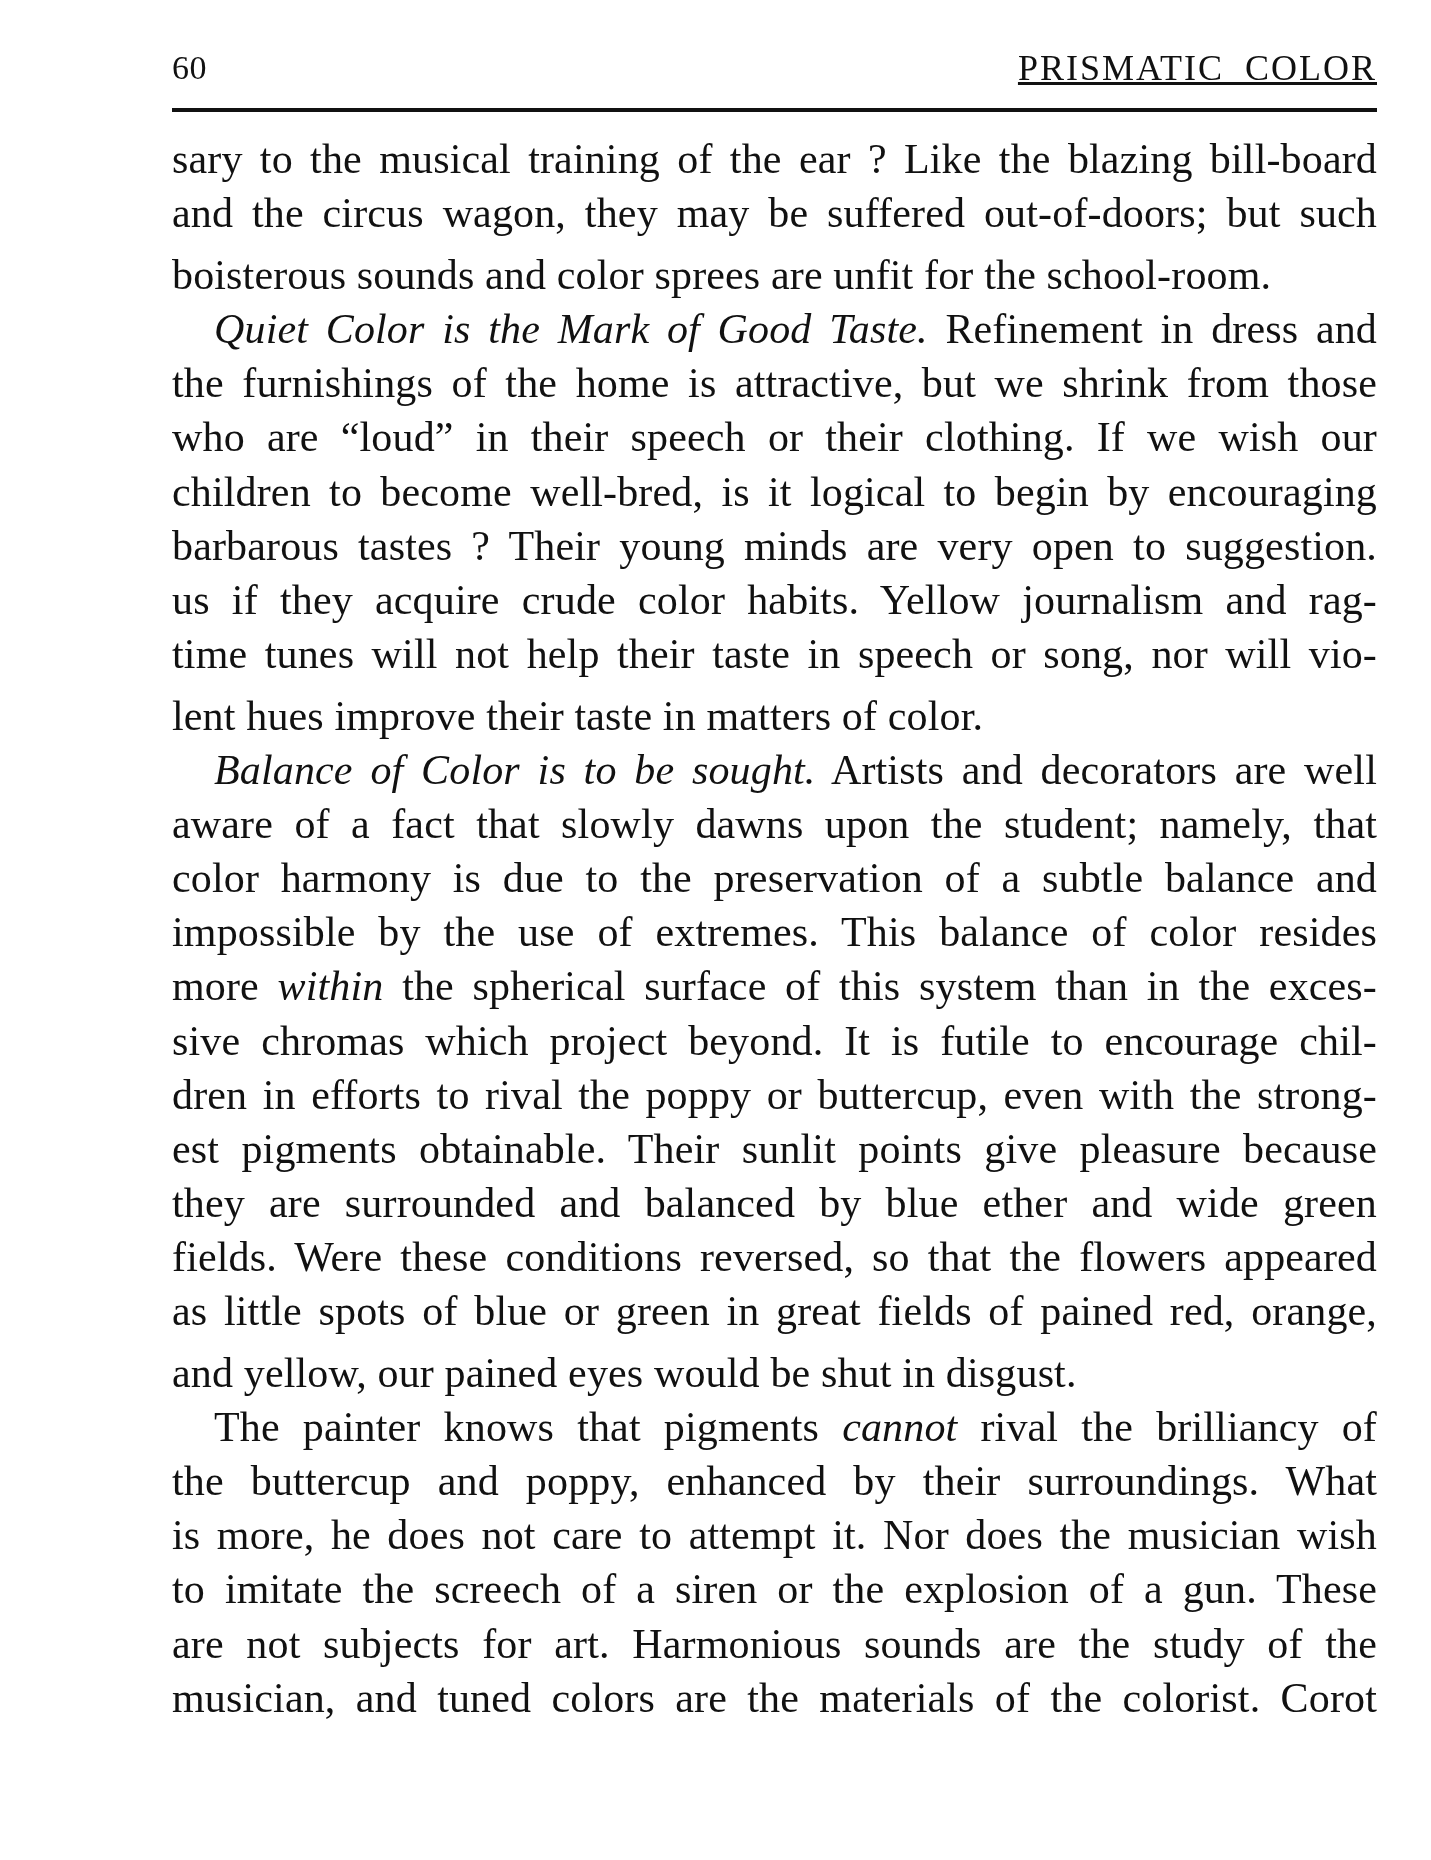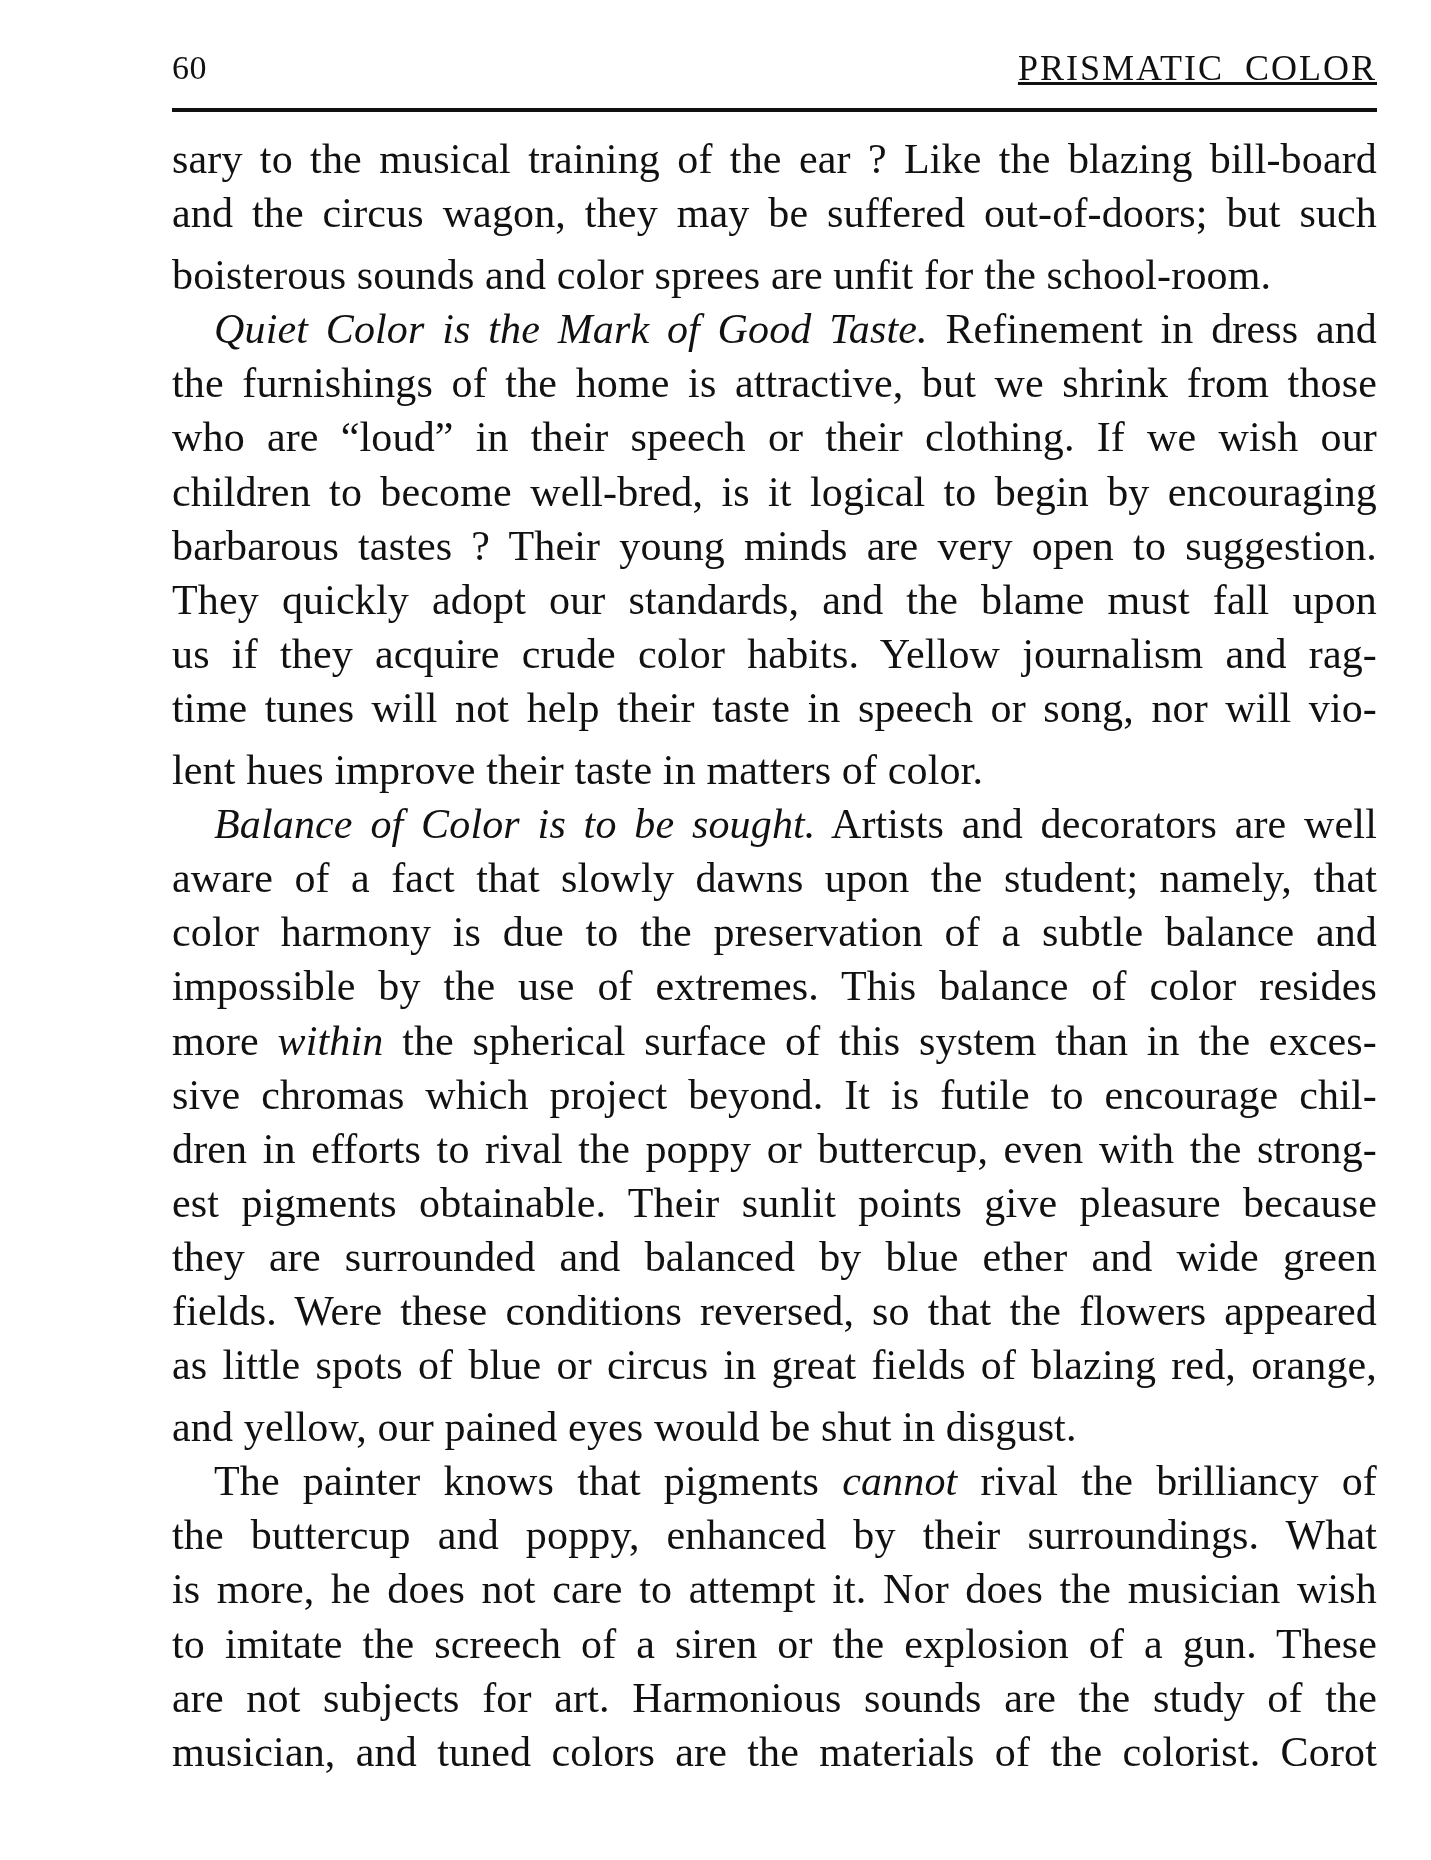--- a/index.html
+++ b/index.html
@@ -91,37 +91,36 @@
         <span class="line"><span>sary to the musical training of the ear ?   Like the blazing bill-board</span></span>
         <span class="line"><span>and the circus wagon, they may be suffered out-of-doors;  but such</span></span>
         <span class="line last"><span>boisterous sounds and color sprees are unfit for the school-room.</span></span>
       </div>
       <div>
         <span class="line indent"><span class="italic">Quiet Color is the Mark of Good Taste.</span><span>   Refinement in dress and</span></span>
         <span class="line"><span>the furnishings of the home is attractive, but we shrink from those</span></span>
         <span class="line"><span>who are “loud” in their speech or their clothing.   If we wish our</span></span>
         <span class="line"><span>children to become well-bred, is it logical to begin by encouraging</span></span>
         <span class="line"><span>barbarous tastes ?   Their young minds are very open to suggestion.</span></span>
-        <span class="line"><span>They quickly adopt our standards, and the blame must fall upon</span></span>
         <span class="line"><span>us if they acquire crude color habits.   Yellow journalism and rag-</span></span>
         <span class="line"><span>time tunes will not help their taste in speech or song, nor will vio-</span></span>
         <span class="line last"><span>lent hues improve their taste in matters of color.</span></span>
       </div>
       <div>
         <span class="line indent"><span class="italic">Balance of Color is to be sought.</span><span>   Artists and decorators are well</span></span>
         <span class="line"><span>aware of a fact that slowly dawns upon the student;  namely, that</span></span>
         <span class="line"><span>color harmony is due to the preservation of a subtle balance and</span></span>
         <span class="line"><span>impossible by the use of extremes.   This balance of color resides</span></span>
         <span class="line"><span>more </span><span class="italic">within</span><span> the spherical surface of this system than in the exces-</span></span>
         <span class="line"><span>sive chromas which project beyond.   It is futile to encourage chil-</span></span>
         <span class="line"><span>dren in efforts to rival the poppy or buttercup, even with the strong-</span></span>
         <span class="line"><span>est pigments obtainable.   Their sunlit points give pleasure because</span></span>
         <span class="line"><span>they are surrounded and balanced by blue ether and wide green</span></span>
         <span class="line"><span>fields.   Were these conditions reversed, so that the flowers appeared</span></span>
-        <span class="line"><span>as little spots of blue or circus in great fields of blazing red, orange,</span></span>
+        <span class="line"><span>as little spots of blue or green in great fields of pained red, orange,</span></span>
         <span class="line last"><span>and yellow, our pained eyes would be shut in disgust.</span></span>
       </div>
       <div>
         <span class="line indent"><span>The painter knows that pigments </span><span class="italic">cannot</span><span> rival the brilliancy of</span></span>
         <span class="line"><span>the buttercup and poppy, enhanced by their surroundings.   What</span></span>
         <span class="line"><span>is more, he does not care to attempt it.   Nor does the musician wish</span></span>
         <span class="line"><span>to imitate the screech of a siren or the explosion of a gun.   These</span></span>
         <span class="line"><span>are not subjects for art.   Harmonious sounds are the study of the</span></span>
         <span class="line"><span>musician, and tuned colors are the materials of the colorist.   Corot</span></span>
       </div>

